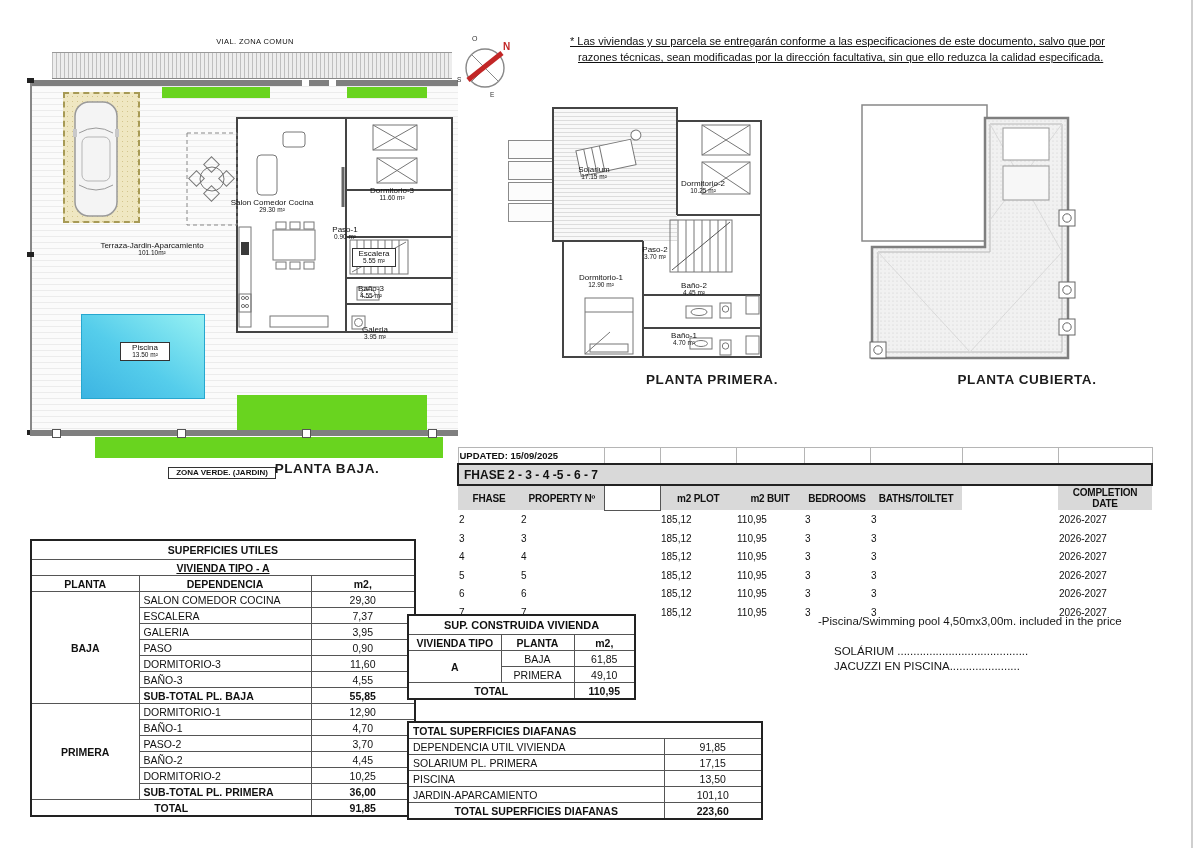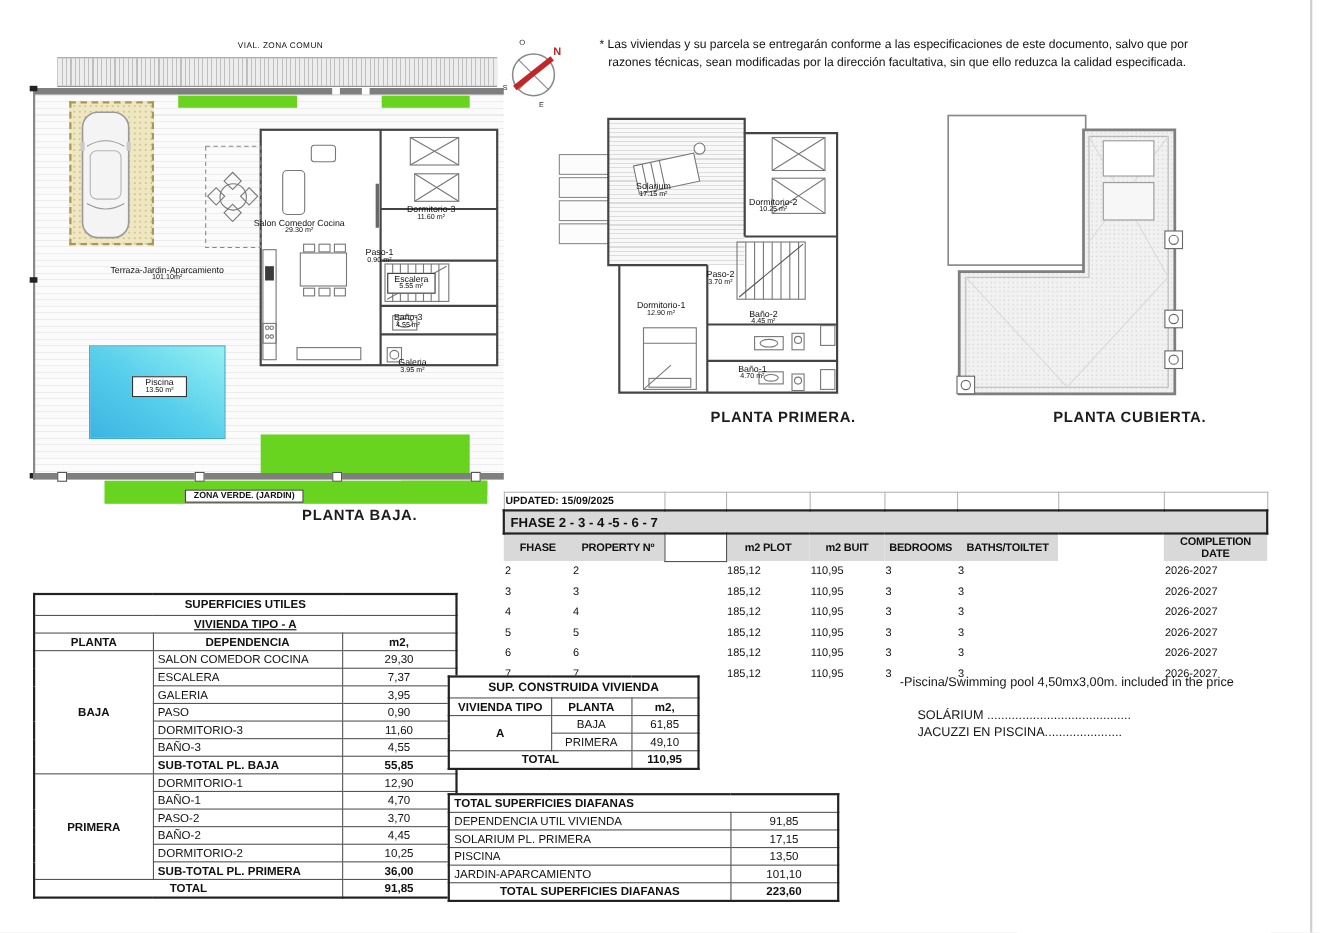--- a/index.html
+++ b/index.html
@@ -159,37 +159,37 @@
         <span class="area">4.55 m²</span>
       </div>
     <div class="rlabel" style="left:323px;top:294px;width:44px;">
       <span class="nm">Galeria</span>
         <span class="area">3.95 m²</span>
       </div>
     <div class="rlabel boxed" style="left:90px;top:310px;width:42px;">
       <span class="nm">Piscina</span>
         <span class="area">13.50 m²</span>
       </div>
-    <div class="rlabel boxed" style="left:138px;top:413px;width:100px;">
+    <div class="rlabel boxed" style="left:138px;top:435px;width:100px;">
       <span class="nm" style="font-weight:bold;">ZONA VERDE. (JARDIN)</span>
       </div>
     <div class="ptitle" style="left:217px;top:429px;width:160px;">PLANTA BAJA.</div>
   </div>
 
   <svg class="abs" width="70" height="72" viewBox="0 0 70 72" style="left:452px;top:28px;">
     <circle cx="33" cy="40" r="19" fill="none" stroke="#888" stroke-width="1.4"></circle>
     <path d="M19,54 L47,26 M19,26 L47,54" stroke="#888" stroke-width="1"></path>
     <line x1="16" y1="52" x2="50" y2="25" stroke="#c22626" stroke-width="5"></line>
     <text x="51" y="22" font-size="10" font-weight="bold" fill="#c22626">N</text>
     <text x="20" y="13" font-size="7" fill="#333">O</text>
     <text x="5" y="54" font-size="6.5" fill="#333">S</text>
     <text x="38" y="69" font-size="6.5" fill="#333">E</text>
   </svg>
 
-  <div class="abs disc" style="left:545px;top:34px;width:610px;">
+  <div class="abs disc" style="left:570px;top:34px;width:610px;text-decoration:underline;">
     <div>* Las viviendas y su parcela se entregarán conforme a las especificaciones de este documento, salvo que por</div>
     <div style="margin-left:8px;">razones técnicas, sean modificadas por la dirección facultativa, sin que ello reduzca la calidad especificada.</div>
   </div>
 
   <div class="abs" style="left:490px;top:100px;width:290px;height:295px;">
     <div class="pergola" style="left:18px;top:40px;width:44px;height:17px;"></div>
     <div class="pergola" style="left:18px;top:61px;width:44px;height:17px;"></div>
     <div class="pergola" style="left:18px;top:82px;width:44px;height:17px;"></div>
     <div class="pergola" style="left:18px;top:103px;width:44px;height:17px;"></div>
     <div class="abs solarium" style="left:63px;top:8px;width:124px;height:133px;"></div>

